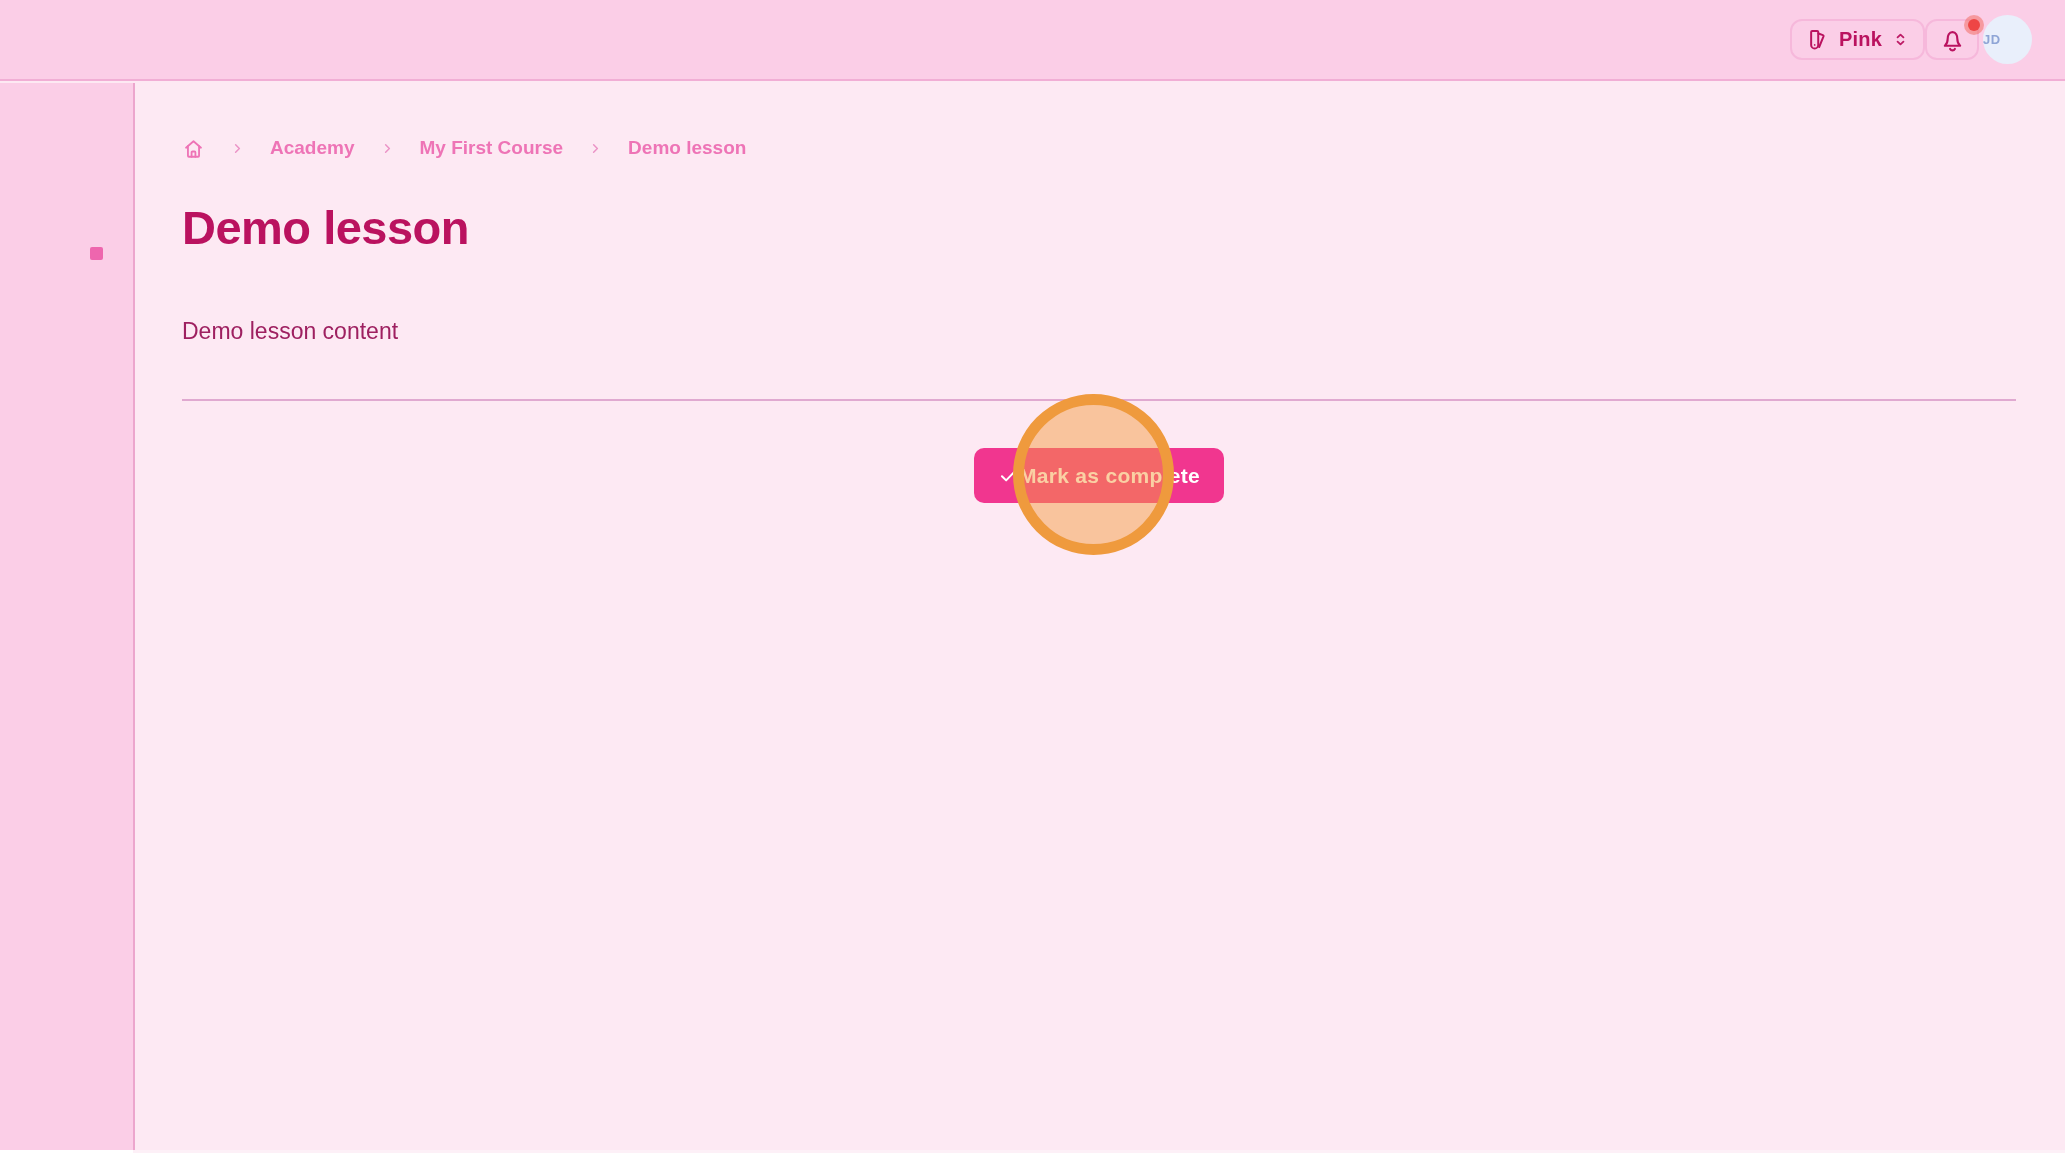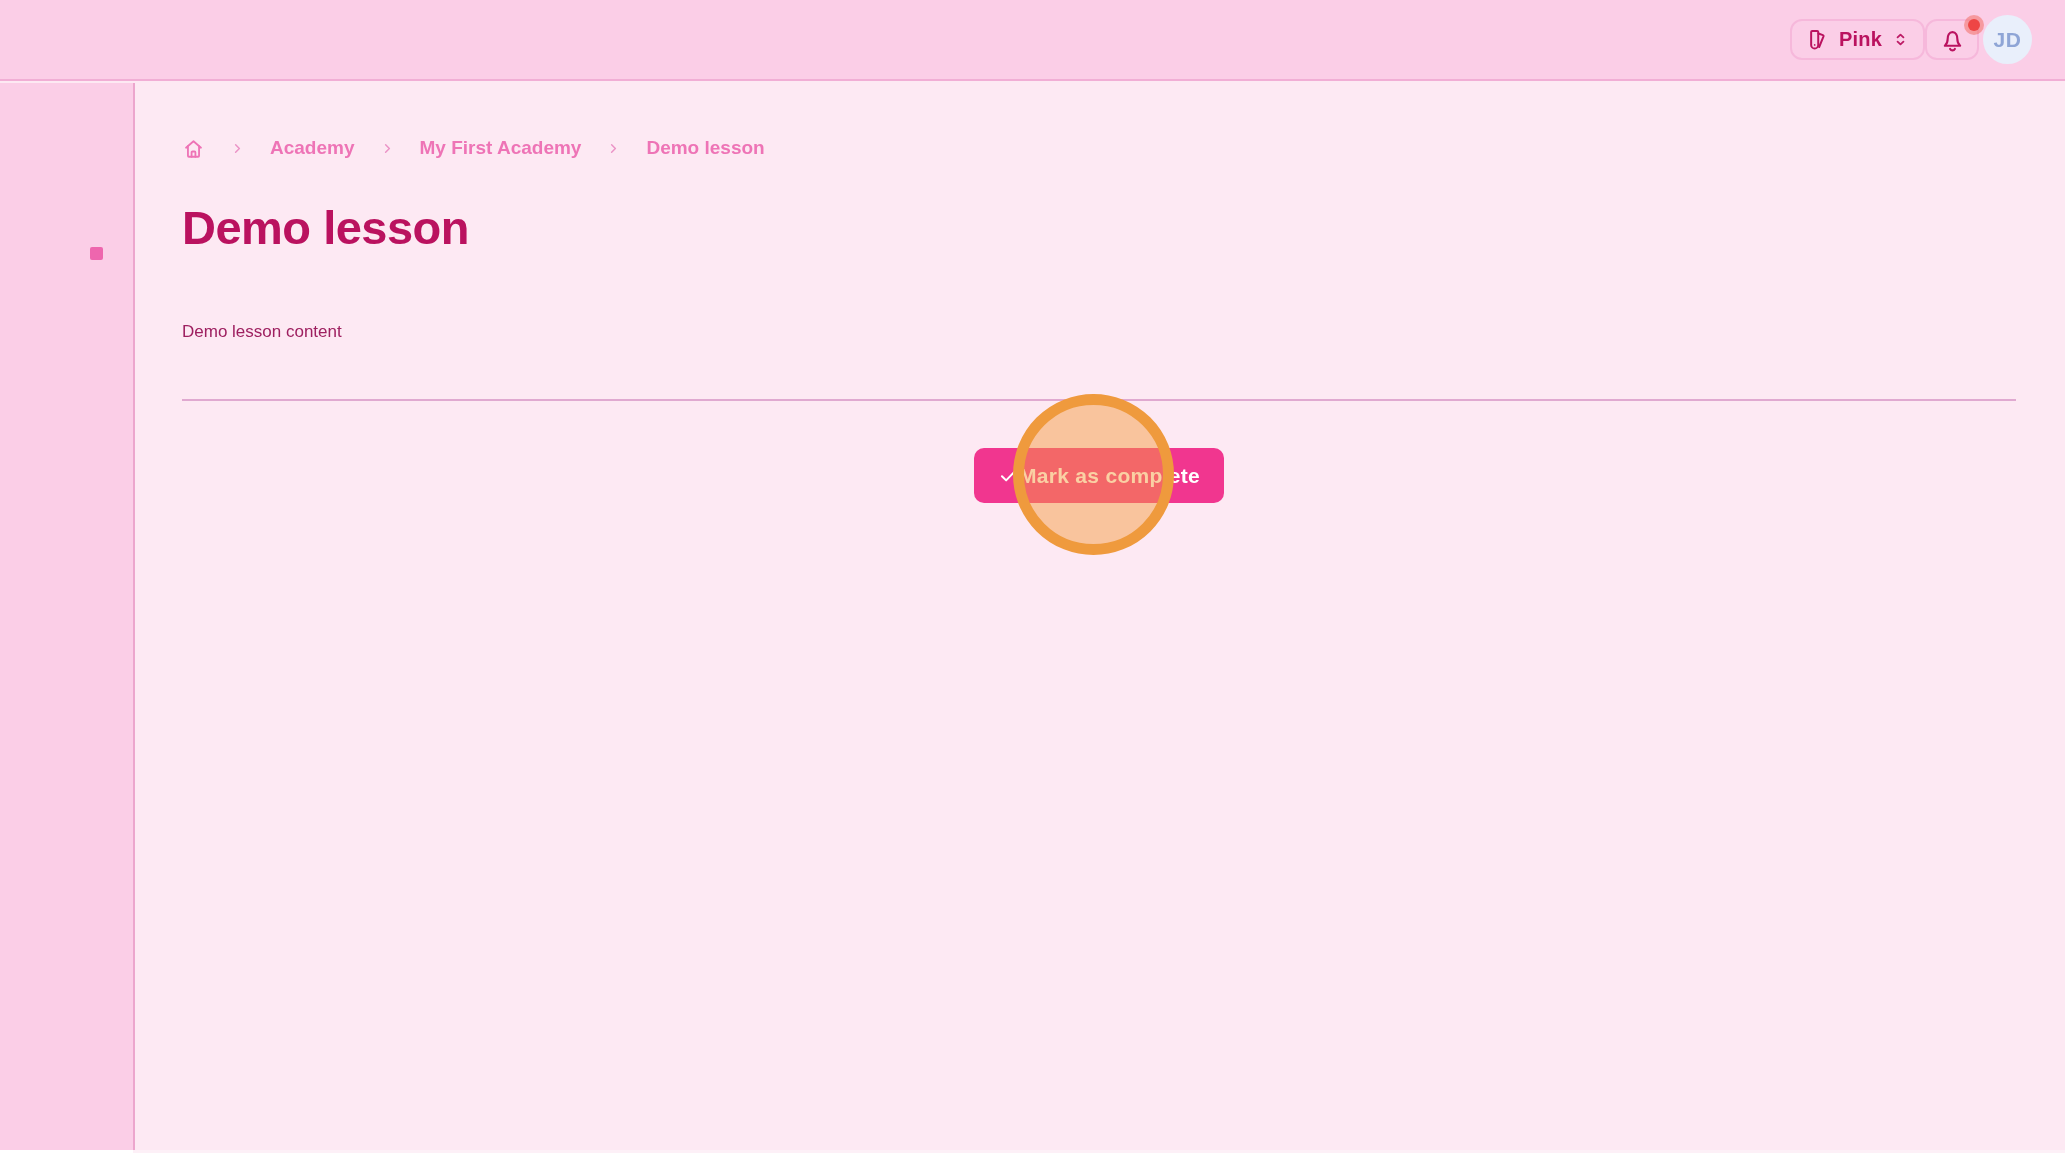--- a/index.html
+++ b/index.html
@@ -32,22 +32,22 @@
     position: absolute; top: -6px; right: -7px; width: 20px; height: 20px;
     border-radius: 50%; background: rgba(243, 110, 100, 0.55);
   }
   .badge-dot::after {
     content: ""; position: absolute; inset: 4px; border-radius: 50%;
     background: var(--notification-red, #ee4545);
   }
   .avatar {
     width: 49px; height: 49px; border-radius: 50%; margin-left: 4px;
     background: var(--avatar-bg, #e9effb); color: var(--avatar-text, #8fa5d6);
-    display: flex; align-items: center; justify-content: center;
-    font-size: 21px; font-weight: 600; letter-spacing: .5px; cursor: pointer;
+    display: flex; align-items: center; 
+    font-size: 13px; font-weight: 600; letter-spacing: .5px; cursor: pointer;
   }
 
   
   .sidebar {
     position: absolute; top: 83px; left: 0; bottom: 0; width: 133px;
     background: var(--sidebar-bg, #fbcee7);
     border-right: 2px solid #eca6cd; box-sizing: content-box;
   }
   .sidebar-square {
     position: absolute; left: 90px; top: 164px; width: 13px; height: 13px;
@@ -71,21 +71,21 @@
   }
   .bc-current { color: var(--link-pink, #ee74b6); font-size: 19px; font-weight: 600; }
   .bc-sep { color: var(--separator-pink, #eb93c6); }
   .bc-home { display: inline-flex; cursor: pointer; }
 
   h1.page-title {
     margin: 36px 0 0 0; font-size: 47px; line-height: 62px; font-weight: 700;
     letter-spacing: -0.5px; color: var(--deep-pink, #ba125f);
   }
   .body-text {
-    margin: 60px 0 0 0; font-size: 17px; line-height: 25px;
+    margin: 60px 0 0 0; font-size: 23px; line-height: 25px;
     color: var(--body-text, #9e2060);
   }
   hr.divider {
     margin: 55px 0 0 0; border: none; height: 0;
     border-top: 2px solid var(--divider, #e0a9d0);
   }
   .btn-row { margin-top: 47px; display: flex; justify-content: center; }
   .primary-btn {
     height: 55px; display: flex; align-items: center; 
     padding: 0 24px; border: none; border-radius: 10px;
@@ -169,21 +169,21 @@
         <svg width="15" height="15" viewBox="0 0 24 24" fill="none" stroke="currentColor" stroke-width="2.4" stroke-linecap="round" stroke-linejoin="round">
             <path d="M9 6l6 6-6 6"></path>
           </svg>
       </span>
       <a>Academy</a>
       <span class="icon bc-sep">
         <svg width="15" height="15" viewBox="0 0 24 24" fill="none" stroke="currentColor" stroke-width="2.4" stroke-linecap="round" stroke-linejoin="round">
             <path d="M9 6l6 6-6 6"></path>
           </svg>
       </span>
-      <a>My First Academy</a>
+      <a>My First Course</a>
       <span class="icon bc-sep">
         <svg width="15" height="15" viewBox="0 0 24 24" fill="none" stroke="currentColor" stroke-width="2.4" stroke-linecap="round" stroke-linejoin="round">
             <path d="M9 6l6 6-6 6"></path>
           </svg>
       </span>
       <span class="bc-current">Demo lesson</span>
     </nav>
 
     <h1 class="page-title">Demo lesson</h1>
 

